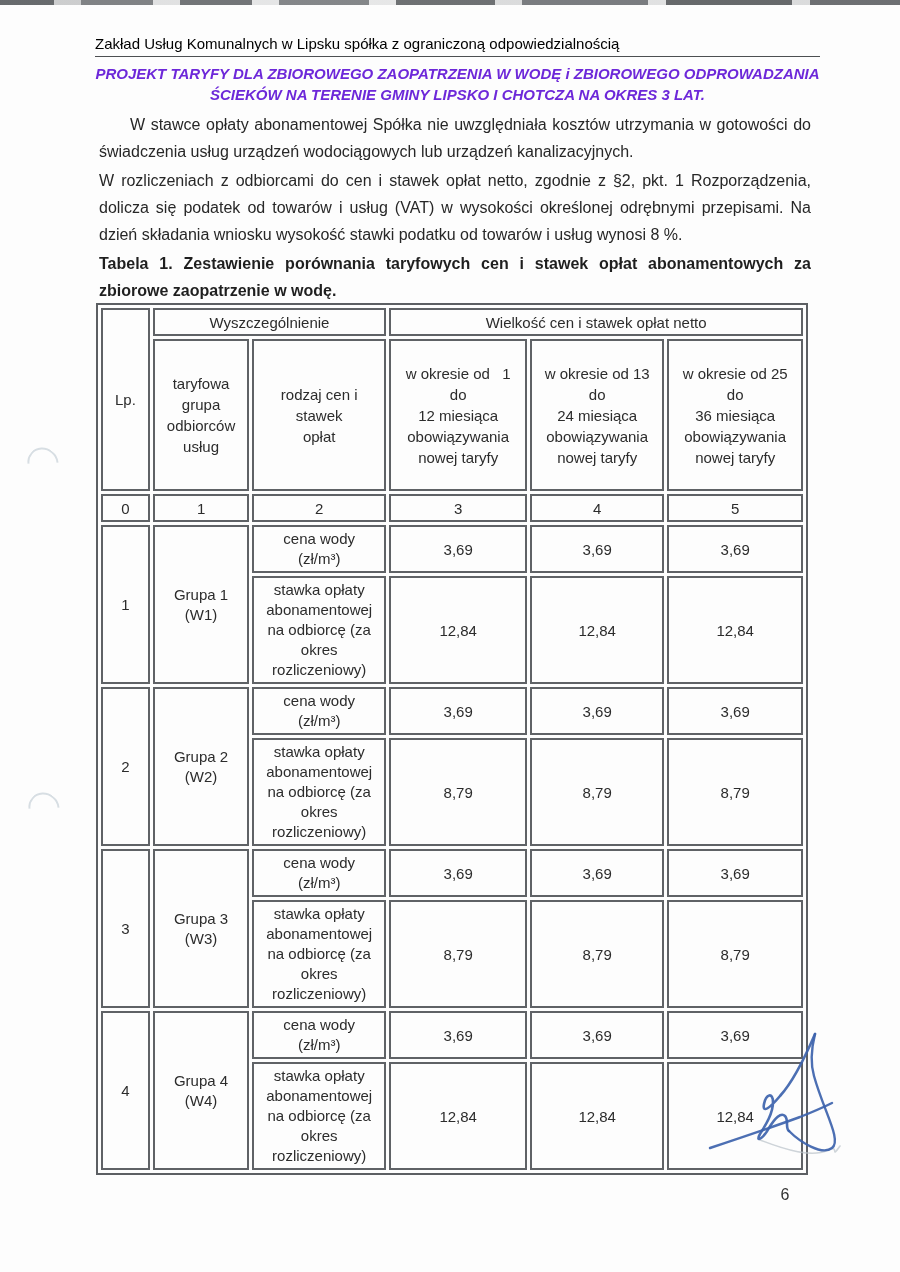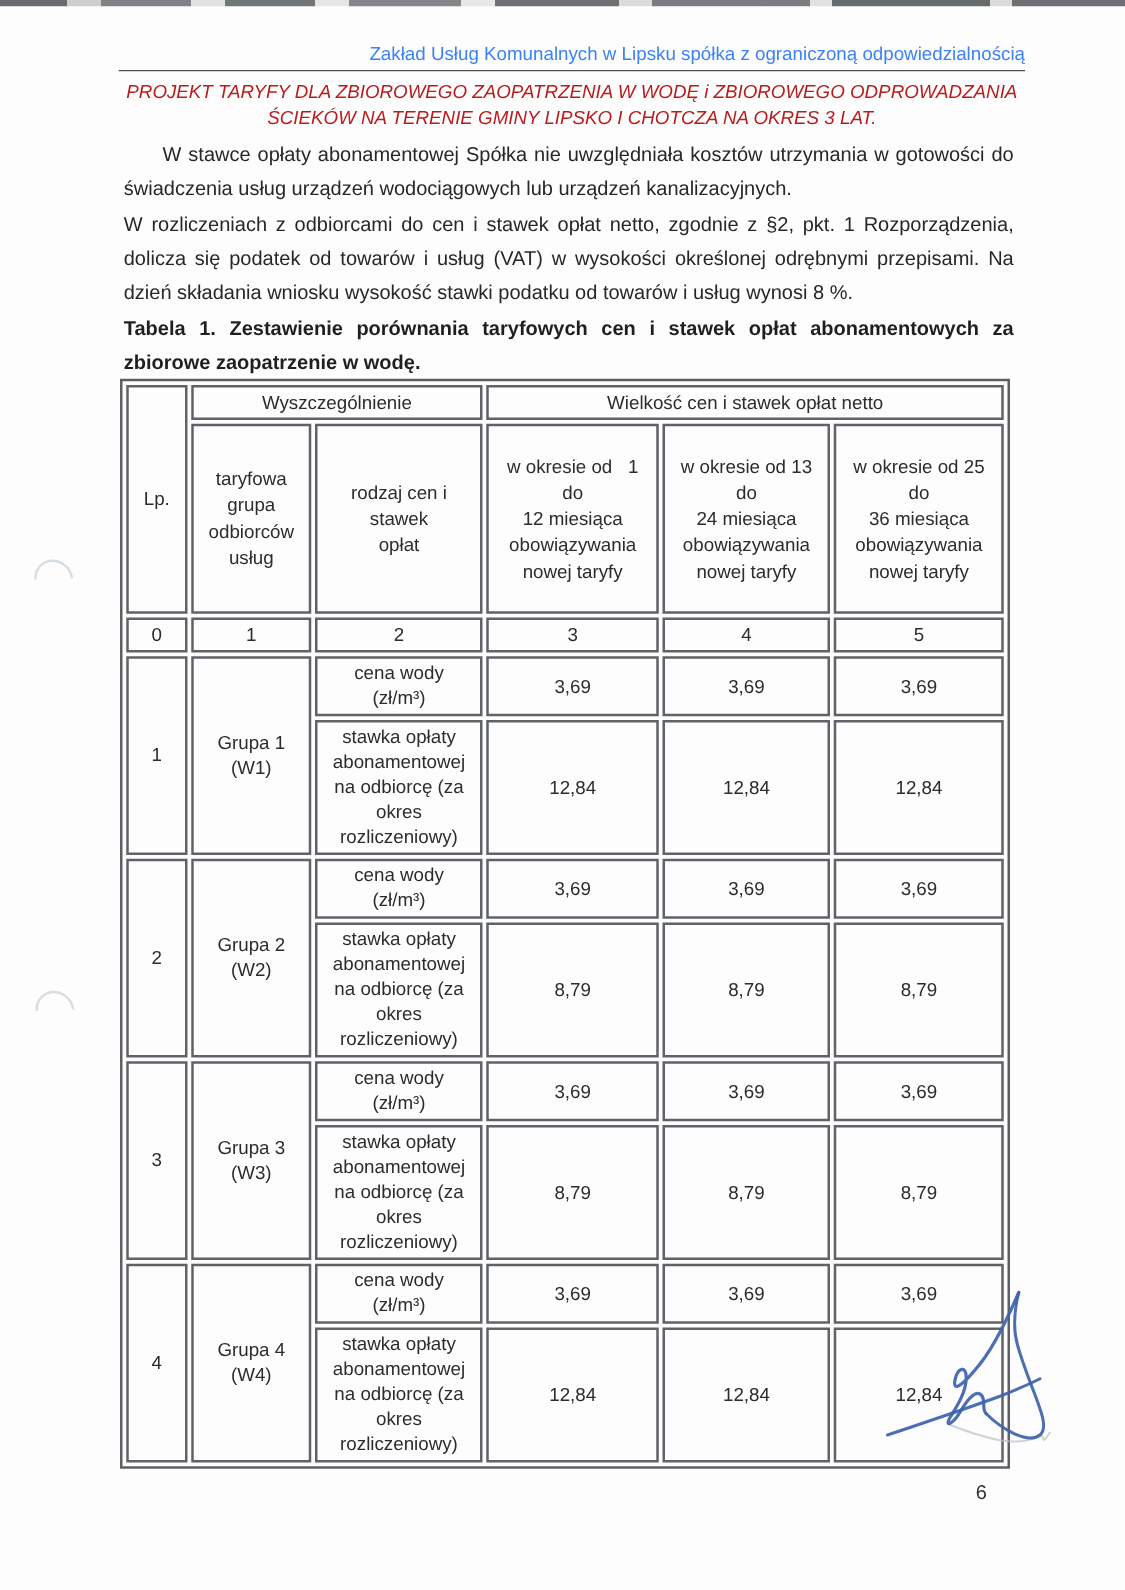--- a/index.html
+++ b/index.html
@@ -18,26 +18,26 @@
   }
   .hole{
     position:absolute;width:28px;height:26px;border-radius:50%;
     border:2.5px solid #bfcad2;border-bottom-color:transparent;border-right-color:transparent;
     transform:rotate(40deg);opacity:.6;
   }
   .hole-1{left:27px;top:448px;}
   .hole-2{left:28px;top:793px;}
 
   .doc-header{
-    position:absolute;left:95px;top:35px;width:725px;text-align:right;
-    font-size:15px;color:#3b82f6;padding-bottom:4px;border-bottom:1.6px solid #4c4f52;
+    position:absolute;left:95px;top:35px;width:725px;text-align:left;
+    font-size:15px;color:#000000;padding-bottom:4px;border-bottom:1.6px solid #4c4f52;
   }
   .doc-subtitle{
     position:absolute;left:90px;top:63px;width:735px;text-align:center;
-    font-style:italic;font-weight:400;font-size:15px;line-height:21px;color:#b91c1c;
+    font-style:italic;font-weight:700;font-size:15px;line-height:21px;color:#6d28d9;
   }
   .body-text{
     position:absolute;left:97px;top:109px;width:716px;
     font-size:16px;line-height:27px;text-align:justify;color:#272727;
   }
   .body-text p{margin:2px;}
   .indent{text-indent:31px;}
   .caption{font-weight:700;color:#1f1f1f;}
 
   .table-wrap{

